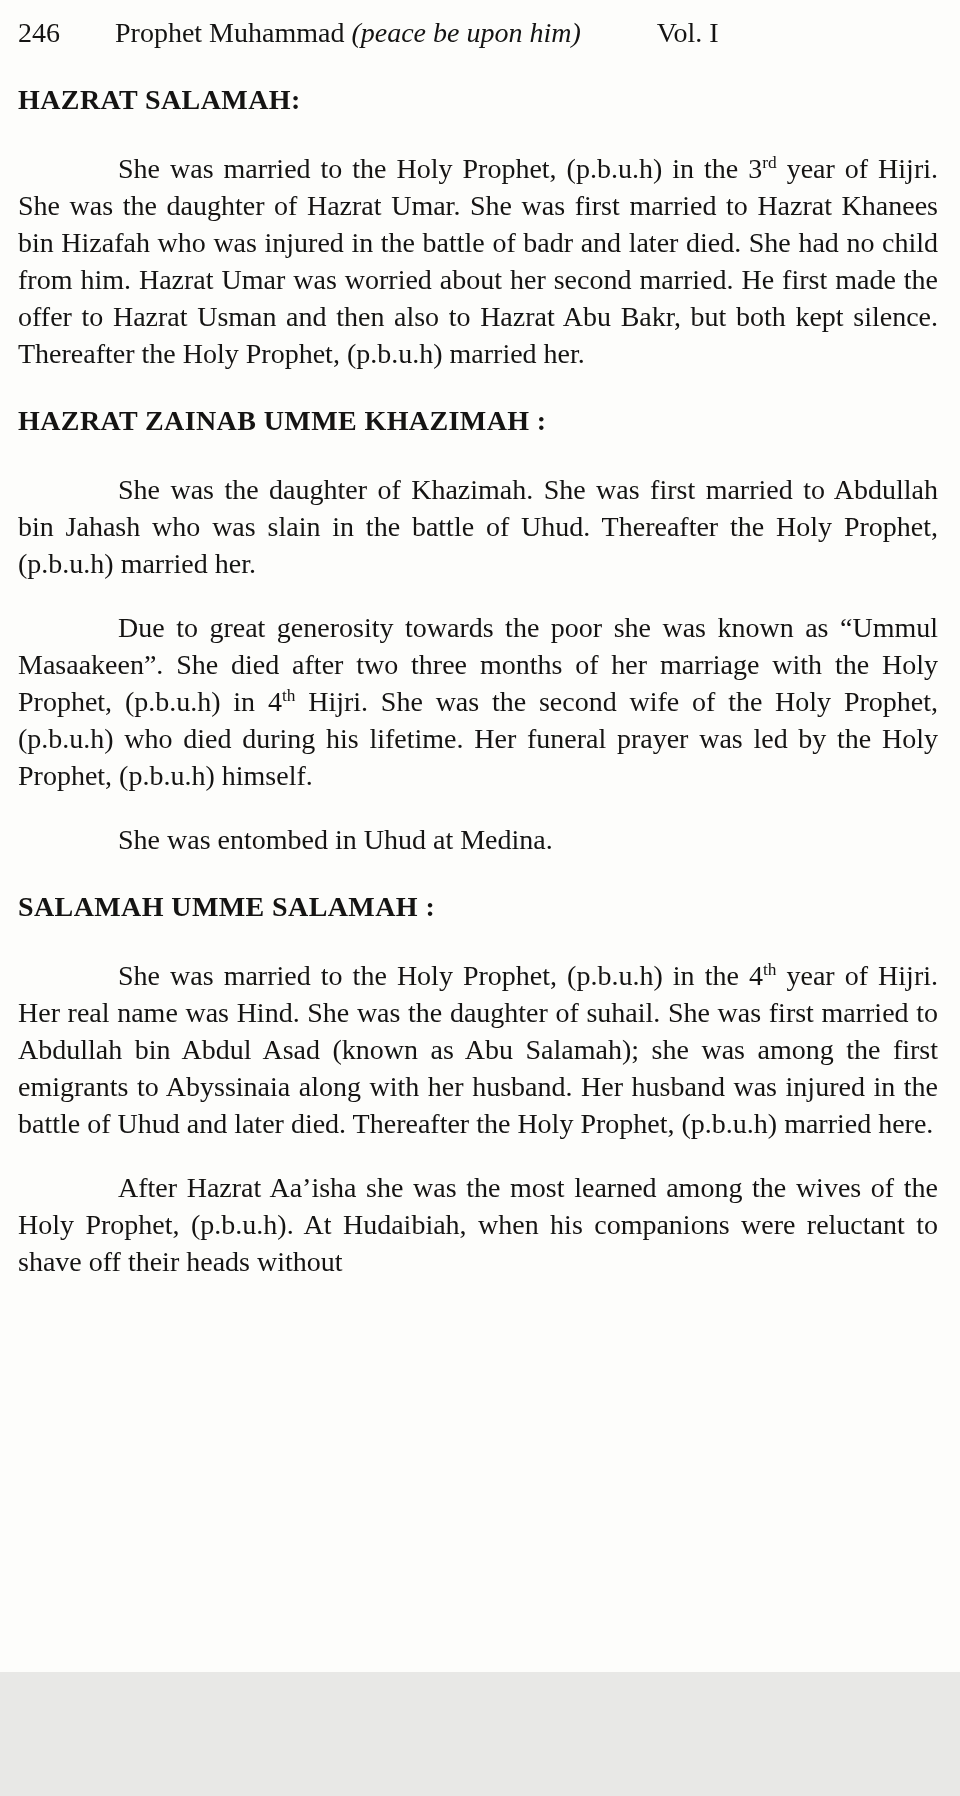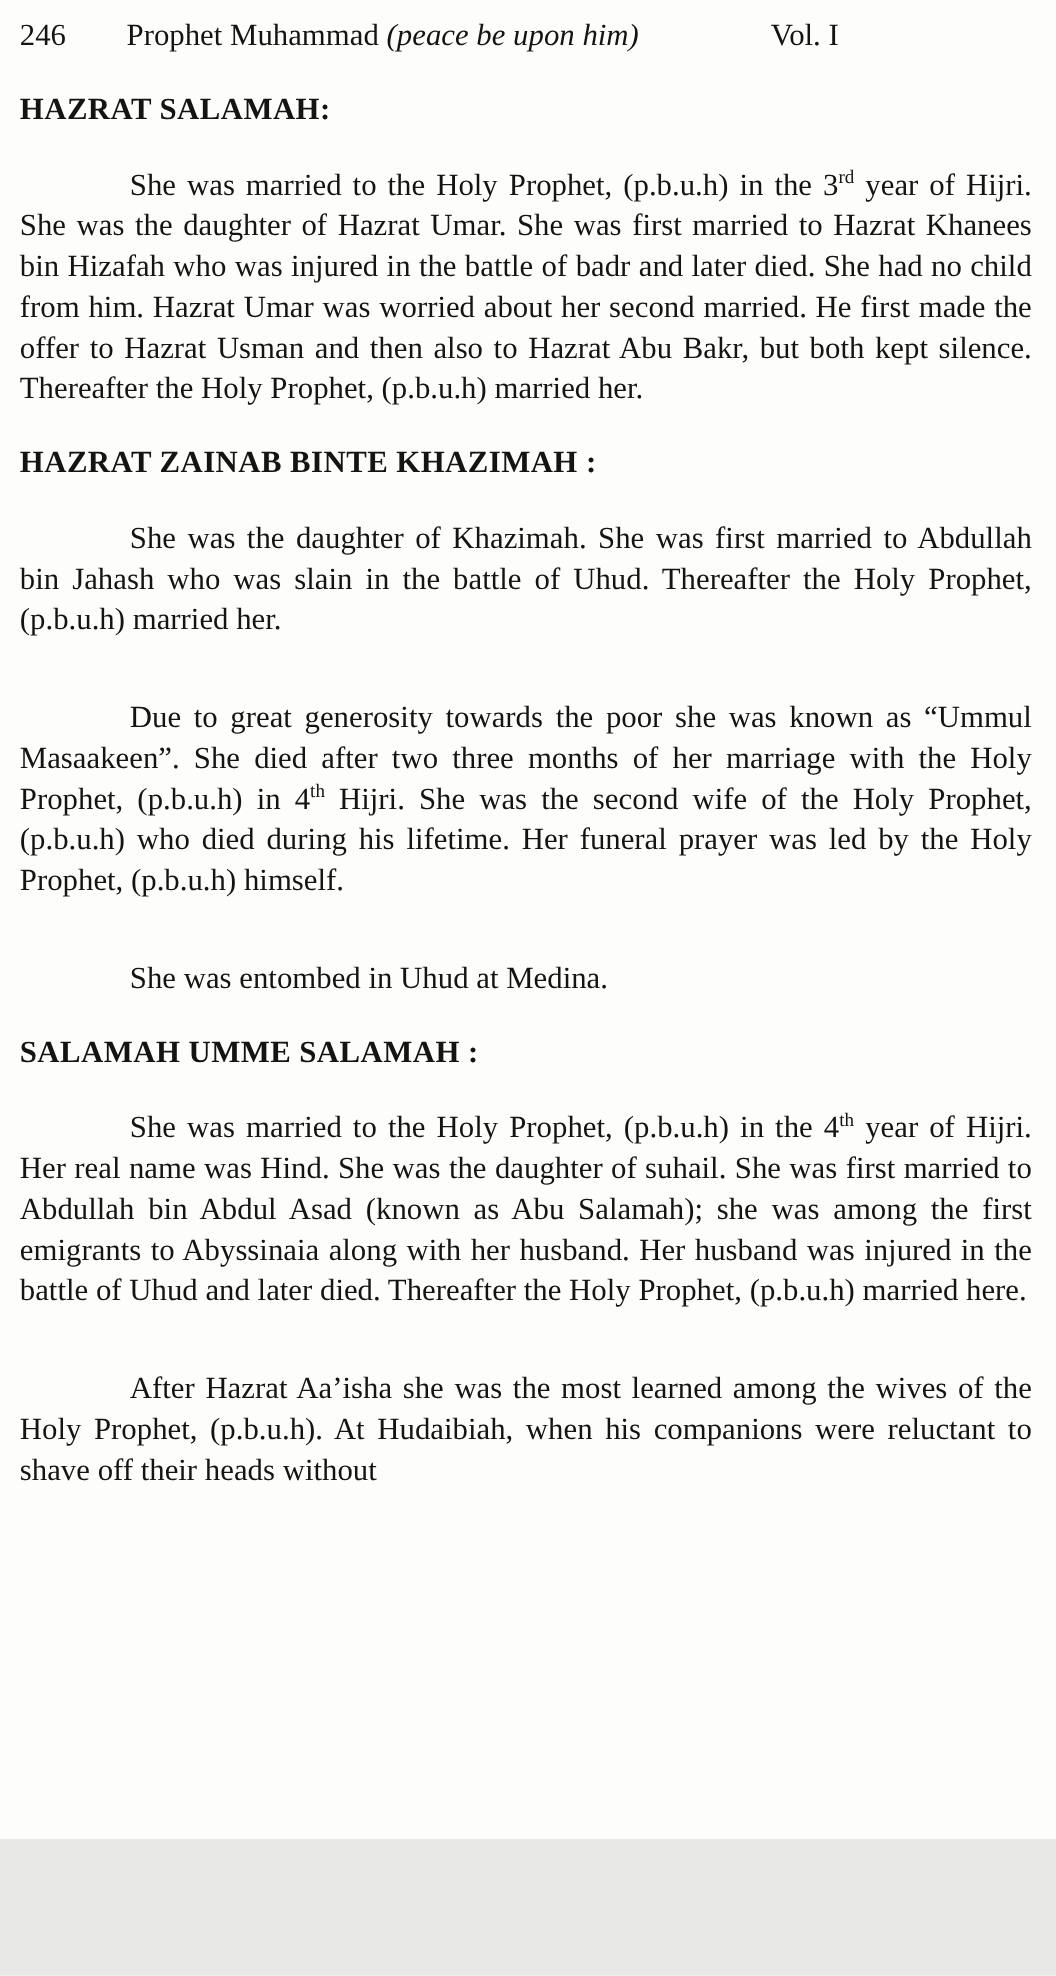--- a/index.html
+++ b/index.html
@@ -23,35 +23,35 @@
   }
   .running-header {
     display: flex;
     align-items: baseline;
     white-space: nowrap;
     margin-bottom: 6px;
   }
   .running-header .page-number { flex: 0 0 auto; }
   .running-header .book-title  { flex: 0 0 auto; margin-left: 55px; }
   .running-header .book-title .it { font-style: italic; }
-  .running-header .volume      { flex: 0 0 auto; margin-left: 120px; }
+  .running-header .volume      { flex: 0 0 auto; margin-left: 76px; }
 
   h2.section-heading {
     font-size: 28px;
     line-height: 37px;
     font-weight: bold;
     letter-spacing: 0.4px;
     margin: 30px 0 32px 0;
   }
   p.para {
     margin: 0;
     text-align: justify;
     text-justify: inter-word;
   }
-  p.para.gap { margin-top: 52px; }
+  p.para.gap { margin-top: 27px; }
   p.para.indent-lg { text-indent: 100px; }
   p.para.indent-sm { text-indent: 60px; }
   sup.sup {
     font-size: 0.62em;
     line-height: 0;
     vertical-align: super;
   }
 </style>
 </head>
 <body>
@@ -63,21 +63,21 @@
     <span class="book-title"><span>Prophet Muhammad </span><span class="it">(peace be upon him)</span></span>
     <span class="volume">Vol. I</span>
   </div>
 
   <section>
     <h2 class="section-heading">HAZRAT SALAMAH:</h2>
     <p class="para indent-lg"><span>She was married to the Holy Prophet, (p.b.u.h) in the 3</span><sup class="sup">rd</sup><span> year of Hijri. She was the daughter of Hazrat Umar. She was first married to Hazrat Khanees bin Hizafah who was injured in the battle of badr and later died. She had no child from him. Hazrat Umar was worried about her second married. He first made the offer to Hazrat Usman and then also to Hazrat Abu Bakr, but both kept silence. Thereafter the Holy Prophet, (p.b.u.h) married her.</span></p>
   </section>
 
   <section>
-    <h2 class="section-heading">HAZRAT ZAINAB BINTE KHAZIMAH :</h2>
+    <h2 class="section-heading">HAZRAT ZAINAB UMME KHAZIMAH :</h2>
     <p class="para indent-lg"><span>She was the daughter of Khazimah. She was first married to Abdullah bin Jahash who was slain in the battle of Uhud. Thereafter the Holy Prophet, (p.b.u.h) married her.</span></p>
     <p class="para indent-lg gap"><span>Due to great generosity towards the poor she was known as “Ummul Masaakeen”. She died after two three months of her marriage with the Holy Prophet, (p.b.u.h) in 4</span><sup class="sup">th</sup><span> Hijri. She was the second wife of the Holy Prophet, (p.b.u.h) who died during his lifetime. Her funeral prayer was led by the Holy Prophet, (p.b.u.h) himself.</span></p>
     <p class="para indent-lg gap"><span>She was entombed in Uhud at Medina.</span></p>
   </section>
 
   <section>
     <h2 class="section-heading">SALAMAH UMME SALAMAH :</h2>
     <p class="para indent-lg"><span>She was married to the Holy Prophet, (p.b.u.h) in the 4</span><sup class="sup">th</sup><span> year of Hijri. Her real name was Hind. She was the daughter of suhail. She was first married to Abdullah bin Abdul Asad (known as Abu Salamah); she was among the first emigrants to Abyssinaia along with her husband. Her husband was injured in the battle of Uhud and later died. Thereafter the Holy Prophet, (p.b.u.h) married here.</span></p>
     <p class="para indent-lg gap"><span>After Hazrat Aa’isha she was the most learned among the wives of the Holy Prophet, (p.b.u.h). At Hudaibiah, when his companions were reluctant to shave off their heads without</span></p>
   </section>

